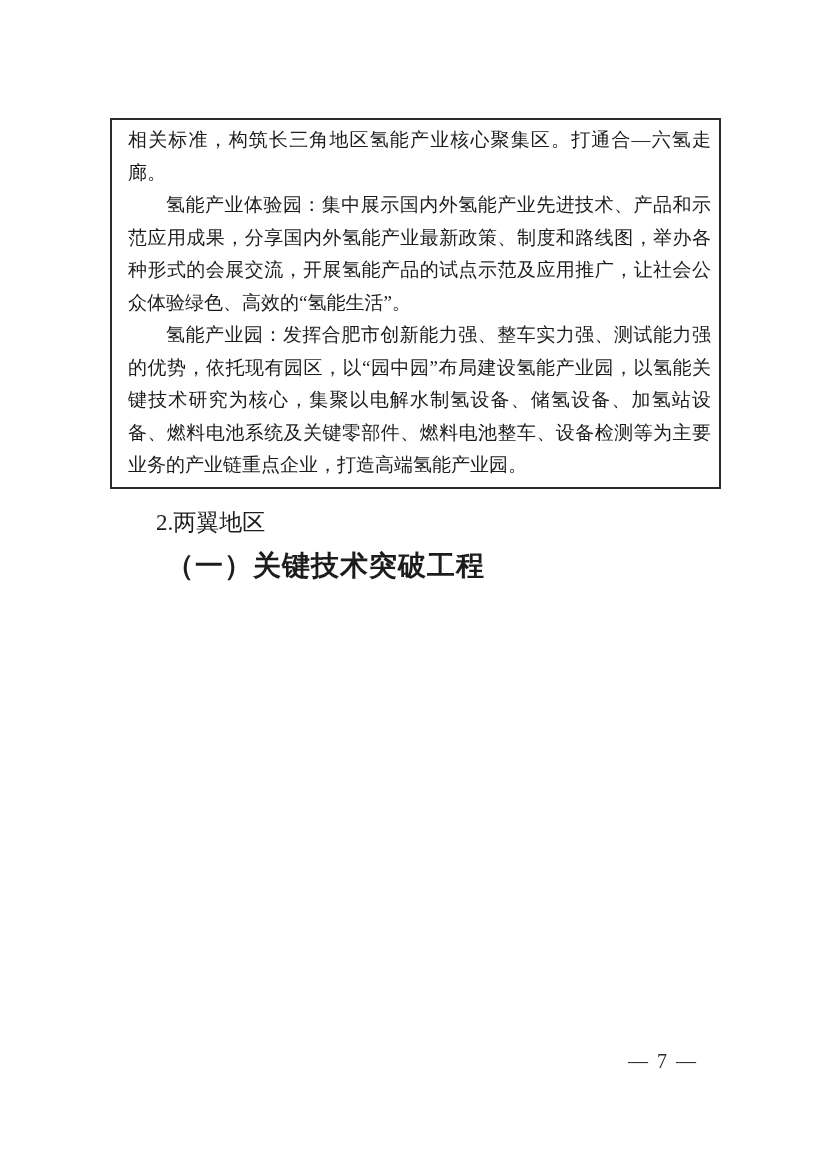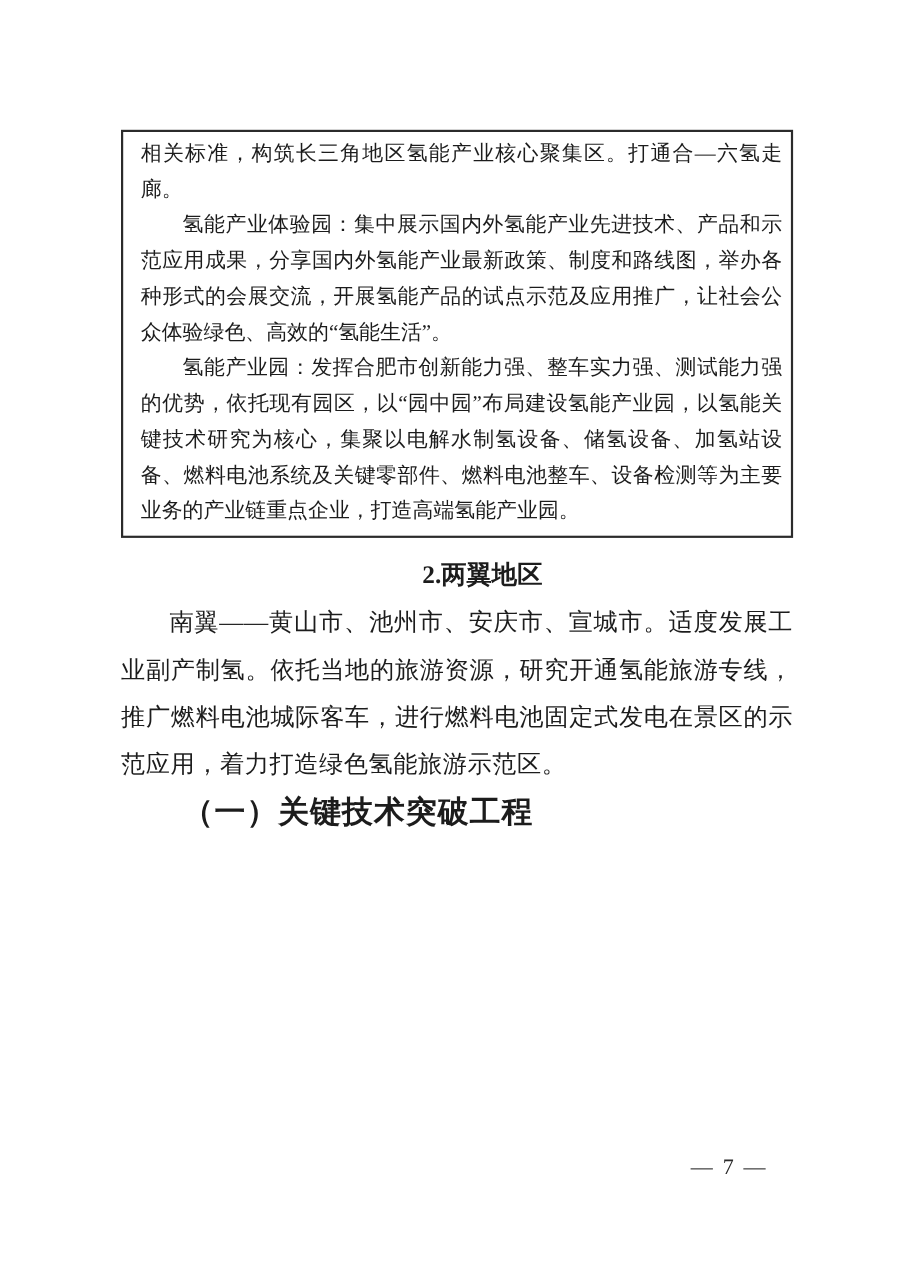--- a/index.html
+++ b/index.html
@@ -41,24 +41,23 @@
     font-size: 22px;
     line-height: 43px;
     letter-spacing: 0.5px;
     text-align: justify;
     text-indent: 2em;
   }
   .h-bold-serif {
     margin: 12px 0 0 0;
     font-size: 23px;
     line-height: 43px;
-    font-weight: bold;
+    font-weight: normal;
     text-indent: 2em;
     font-family: "Liberation Serif", "DejaVu Serif", serif;
-    text-align: center;
   }
   .h-hei {
     margin: 0;
     font-size: 23px;
     line-height: 44px;
     font-weight: bold;
     text-indent: 2em;
     font-family: "Liberation Sans", "DejaVu Sans", sans-serif;
     letter-spacing: 1px;
   }
@@ -89,21 +88,20 @@
 
     <div class="callout">
       <p class="box-p">相关标准，构筑长三角地区氢能产业核心聚集区。打通合—六氢走廊。</p>
       <p class="box-p indent"><span>氢能产业体验园：</span><span>集中展示国内外氢能产业先进技术、产品和示范应用成果，分享国内外氢能产业最新政策、制度和路线图，举办各种形式的会展交流，开展氢能产品的试点示范及应用推广，让社会公众体验绿色、高效的“氢能生活”。</span></p>
       <p class="box-p indent"><span>氢能产业园：</span><span>发挥合肥市创新能力强、整车实力强、测试能力强的优势，依托现有园区，以“园中园”布局建设氢能产业园，以氢能关键技术研究为核心，集聚以电解水制氢设备、储氢设备、加氢站设备、燃料电池系统及关键零部件、燃料电池整车、设备检测等为主要业务的产业链重点企业，打造高端氢能产业园。</span></p>
     </div>
 
     <h3 class="h-bold-serif">2.两翼地区</h3>
 
 
-    <p class="body-p">南翼——黄山市、池州市、安庆市、宣城市。适度发展工业副产制氢。依托当地的旅游资源，研究开通氢能旅游专线，推广燃料电池城际客车，进行燃料电池固定式发电在景区的示范应用，着力打造绿色氢能旅游示范区。</p>
 
 
     <h3 class="h-kai">（一）关键技术突破工程</h3>
 
 
   </div>
 
   <div class="page-number">— 7 —</div>
 </div>
 

